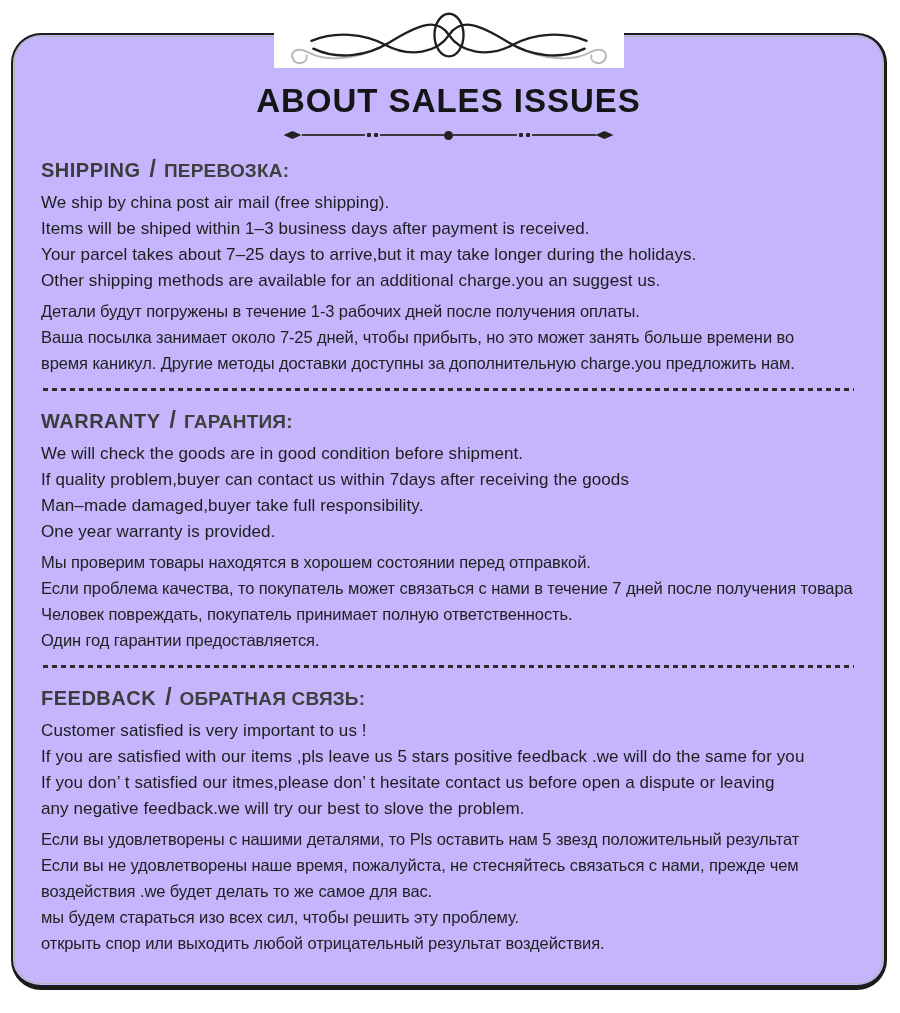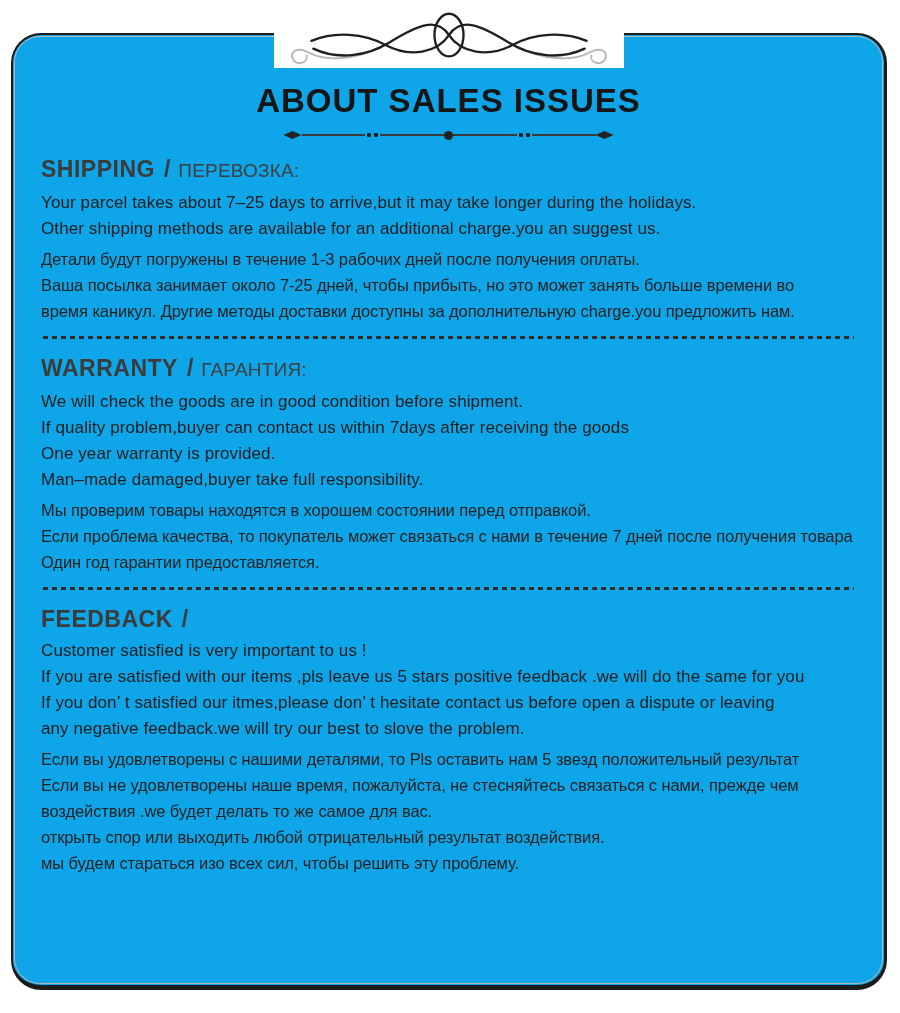--- a/index.html
+++ b/index.html
@@ -5,21 +5,21 @@
   html,body{margin:0;padding:0;}
   body{
     width:900px;height:1013px;background:#ffffff;position:relative;
     font-family:"Liberation Sans","DejaVu Sans",sans-serif;
     -webkit-font-smoothing:antialiased;overflow:hidden;
   }
   .frame{
     position:absolute;left:11px;top:33px;width:876px;height:957px;
     box-sizing:border-box;
     border:2px solid #1b1b1b;border-bottom-width:5px;border-right-width:3px;
-    border-radius:30px;background:#0ea5e9;
+    border-radius:30px;background:#c4b5fd;
   }
   .frame::before{
     content:'';position:absolute;inset:1px;border:1px solid #b5b5b5;
     border-radius:26px;pointer-events:none;
   }
   .ornament{
     position:absolute;top:-29px;left:50%;transform:translateX(-50%);
     width:350px;height:62px;background:#fff;display:flex;
     align-items:center;justify-content:center;z-index:2;
   }
@@ -36,23 +36,23 @@
   }
   .td-seg{flex:1;height:2px;background:#3a3a3a;}
   .td-end{width:18px;height:8px;background:#222;
     clip-path:polygon(0 50%,50% 0,100% 50%,50% 100%);flex:none;}
   .td-center{width:9px;height:9px;background:#222;border-radius:50%;flex:none;}
   .td-dots{display:flex;gap:3px;flex:none;margin:0 2px;}
   .td-dots i{width:4px;height:4px;background:#222;border-radius:1px;display:block;}
   .section{margin-top:3px;}
   .section.first{margin-top:14px;}
   .sec-heading{display:flex;align-items:baseline;line-height:30px;}
-  .h-en{font-size:23px;font-weight:bold;color:#3b3b3b;letter-spacing:0.5px;}
+  .h-en{font-size:20px;font-weight:bold;color:#3b3b3b;letter-spacing:0.5px;}
   .h-slash{font-size:23px;font-weight:bold;color:#3b3b3b;margin:0 8px 0 9px;}
-  .h-ru{font-size:19px;font-weight:normal;color:#3f3f3f;letter-spacing:0.2px;}
+  .h-ru{font-size:19px;font-weight:bold;color:#3f3f3f;letter-spacing:0.2px;}
   .en-block{margin-top:4px;}
   .ru-block{margin-top:4px;}
   .line{color:#1d1d1d;}
   .en-block .line{font-size:17px;line-height:26px;letter-spacing:0.1px;}
   .ru-block .line{font-size:16.5px;line-height:26px;letter-spacing:-0.1px;color:#222;}
   .dash-divider{
     height:3px;margin:12px 2px 14px 2px;
     background:repeating-linear-gradient(90deg,#2c2c2c 0 5px,transparent 5px 9px);
   }
 </style>
@@ -95,20 +95,22 @@
       <span class="td-end"></span>
     </div>
 
     <div class="section first">
       <div class="sec-heading">
         <span class="h-en">SHIPPING</span>
         <span class="h-slash">/</span>
         <span class="h-ru">ПЕРЕВОЗКА:</span>
       </div>
       <div class="en-block">
+        <div class="line">We ship by china post air mail (free shipping).</div>
+        <div class="line">Items will be shiped within 1–3 business days after payment is received.</div>
         <div class="line">Your parcel takes about 7–25 days to arrive,but it may take longer during the holidays.</div>
         <div class="line">Other shipping methods are available for an additional charge.you an suggest us.</div>
       </div>
       <div class="ru-block">
         <div class="line">Детали будут погружены в течение 1-3 рабочих дней после получения оплаты.</div>
         <div class="line">Ваша посылка занимает около 7-25 дней, чтобы прибыть, но это может занять больше времени во</div>
         <div class="line">время каникул. Другие методы доставки доступны за дополнительную charge.you предложить нам.</div>
       </div>
     </div>
 
@@ -116,46 +118,48 @@
 
     <div class="section">
       <div class="sec-heading">
         <span class="h-en">WARRANTY</span>
         <span class="h-slash">/</span>
         <span class="h-ru">ГАРАНТИЯ:</span>
       </div>
       <div class="en-block">
         <div class="line">We will check the goods are in good condition before shipment.</div>
         <div class="line">If quality problem,buyer can contact us within 7days after receiving the goods</div>
+        <div class="line">Man–made damaged,buyer take full responsibility.</div>
         <div class="line">One year warranty is provided.</div>
-        <div class="line">Man–made damaged,buyer take full responsibility.</div>
       </div>
       <div class="ru-block">
         <div class="line">Мы проверим товары находятся в хорошем состоянии перед отправкой.</div>
         <div class="line">Если проблема качества, то покупатель может связаться с нами в течение 7 дней после получения товара</div>
+        <div class="line">Человек повреждать, покупатель принимает полную ответственность.</div>
         <div class="line">Один год гарантии предоставляется.</div>
       </div>
     </div>
 
     <div class="dash-divider"></div>
 
     <div class="section">
       <div class="sec-heading">
         <span class="h-en">FEEDBACK</span>
         <span class="h-slash">/</span>
+        <span class="h-ru">ОБРАТНАЯ СВЯЗЬ:</span>
       </div>
       <div class="en-block">
         <div class="line">Customer satisfied is very important to us !</div>
         <div class="line">If you are satisfied with our items ,pls leave us 5 stars positive feedback .we will do the same for you</div>
         <div class="line">If you don’ t satisfied our itmes,please don’ t hesitate contact us before open a dispute or leaving</div>
         <div class="line">any negative feedback.we will try our best to slove the problem.</div>
       </div>
       <div class="ru-block">
         <div class="line">Если вы удовлетворены с нашими деталями, то Pls оставить нам 5 звезд положительный результат</div>
         <div class="line">Если вы не удовлетворены наше время, пожалуйста, не стесняйтесь связаться с нами, прежде чем</div>
         <div class="line">воздействия .we будет делать то же самое для вас.</div>
+        <div class="line">мы будем стараться изо всех сил, чтобы решить эту проблему.</div>
         <div class="line">открыть спор или выходить любой отрицательный результат воздействия.</div>
-        <div class="line">мы будем стараться изо всех сил, чтобы решить эту проблему.</div>
       </div>
     </div>
 
   </div>
 </div>
 
 </body></html>

